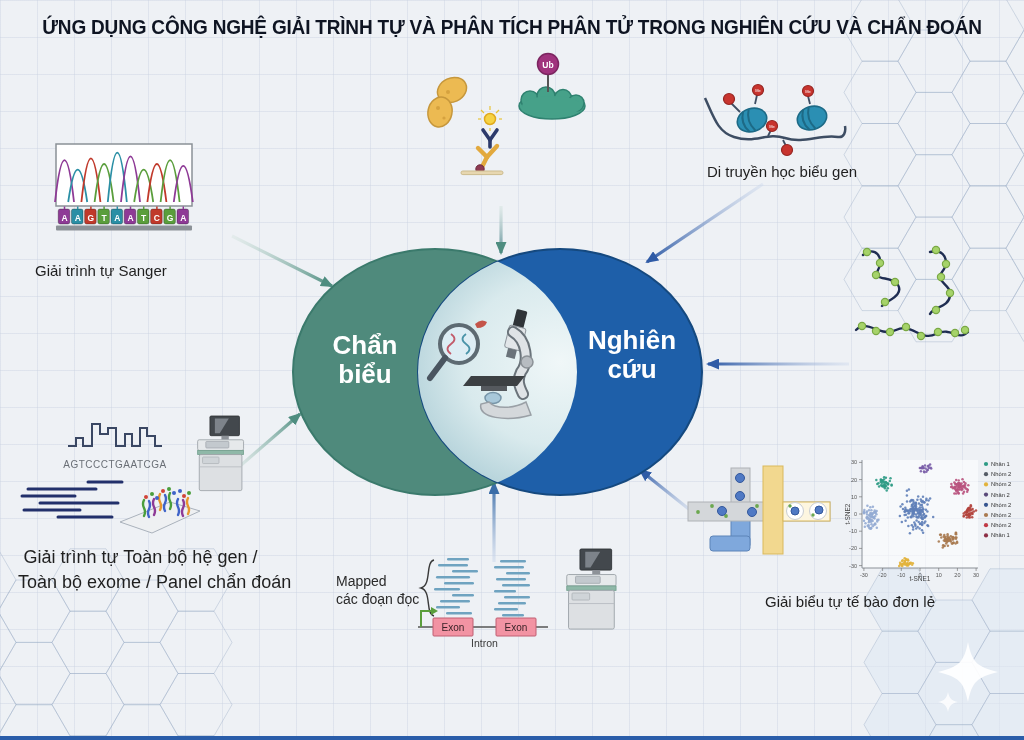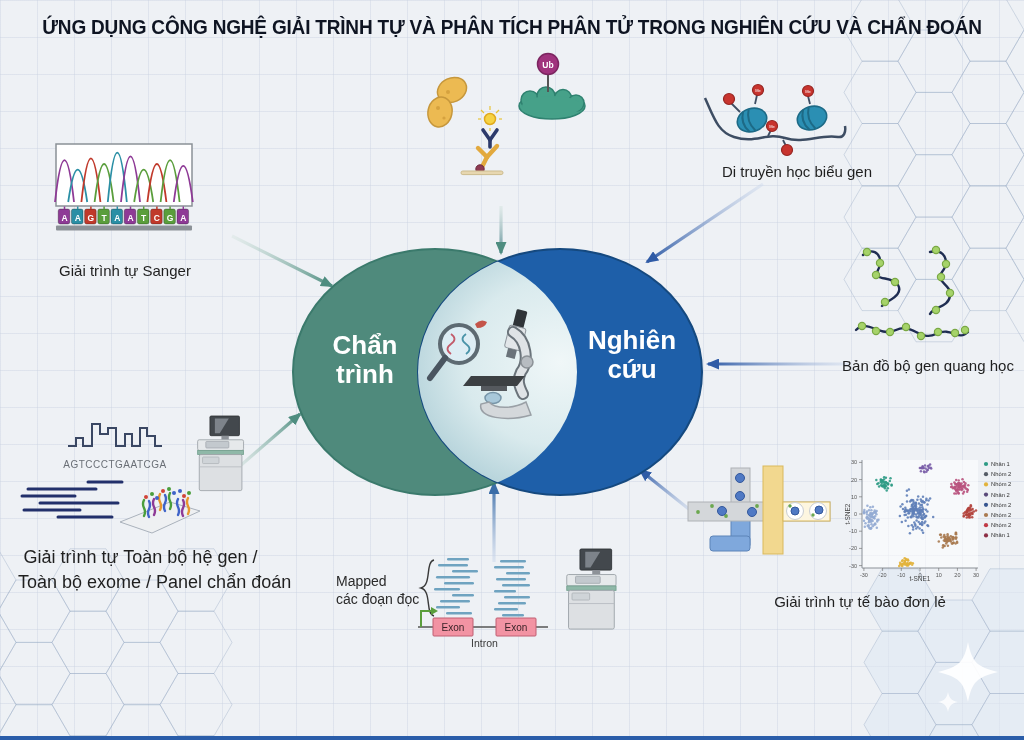--- a/index.html
+++ b/index.html
@@ -4,21 +4,21 @@
 <style>
   html,body{margin:0;padding:0;background:#fff}
   body{font-family:"Liberation Sans",sans-serif}
   .stage{position:relative;width:1024px;height:740px;overflow:hidden;background:#eef1f5;
     background-image:
       linear-gradient(rgba(203,212,226,.45) 1px,transparent 1px),
       linear-gradient(90deg,rgba(203,212,226,.45) 1px,transparent 1px);
     background-size:37px 37px;}
   .title{position:absolute;top:16px;left:0;width:100%;text-align:center;font-size:19.5px;
     font-weight:700;color:#0e1422;letter-spacing:-.2px;transform:scaleX(.975)}
-  .lbl{position:absolute;color:#1f1f1f;font-size:15px;text-align:center;white-space:nowrap}
+  .lbl{position:absolute;color:#1f1f1f;font-size:15px;text-align:left;white-space:nowrap}
   .lbl2{position:absolute;color:#1f1f1f;font-size:18px;text-align:center;line-height:1.38}
   .lbl2 span{display:block;white-space:nowrap}
   .venn-lbl{position:absolute;color:#fff;font-weight:700;font-size:26px;line-height:1.12;text-align:center}
   .mapped{position:absolute;left:336px;top:572px;width:86px;text-align:left;font-size:14px;
     color:#2a2a2a;line-height:1.3}
   .mapped span{display:block;white-space:nowrap}
   svg.layer{position:absolute;left:0;top:0}
   .bottombar{position:absolute;left:0;bottom:0;width:100%;height:4px;background:#2a5da9}
 </style>
 </head>
@@ -976,31 +976,30 @@
   </g>
 
   <use href="#machine" transform="translate(196,416) scale(0.82)"></use>
   <use href="#machine" transform="translate(565,549) scale(0.88)"></use>
 </svg>
 
 <div class="title">ỨNG DỤNG CÔNG NGHỆ GIẢI TRÌNH TỰ VÀ PHÂN TÍCH PHÂN TỬ TRONG NGHIÊN CỨU VÀ CHẨN ĐOÁN</div>
 
 <div class="venn-lbl" style="left:296px;top:331px;width:138px">
   <span style="display:block">Chẩn</span>
-  <span style="display:block">trình</span>
+  <span style="display:block">biểu</span>
 </div>
 <div class="venn-lbl" style="left:563px;top:326px;width:138px">
   <span style="display:block">Nghiên</span>
   <span style="display:block">cứu</span>
 </div>
 
 <div class="lbl" style="left:35px;top:262px;width:180px">Giải trình tự Sanger</div>
 <div class="lbl" style="left:707px;top:163px;width:180px">Di truyền học biểu gen</div>
-<div class="lbl" style="left:833px;top:357px;width:190px">Bản đồ bộ gen quang học</div>
-<div class="lbl" style="left:765px;top:593px;width:190px">Giải trình tự tế bào đơn lẻ</div>
+<div class="lbl" style="left:765px;top:593px;width:190px">Giải biểu tự tế bào đơn lẻ</div>
 <div class="lbl2" style="left:18px;top:545px;width:245px">
   <span>Giải trình tự Toàn bộ hệ gen /</span>
   <span>Toàn bộ exome / Panel chẩn đoán</span>
 </div>
 <div class="mapped">
   <span>Mapped</span>
   <span>các đoạn đọc</span>
 </div>
 
 <div class="bottombar"></div>

